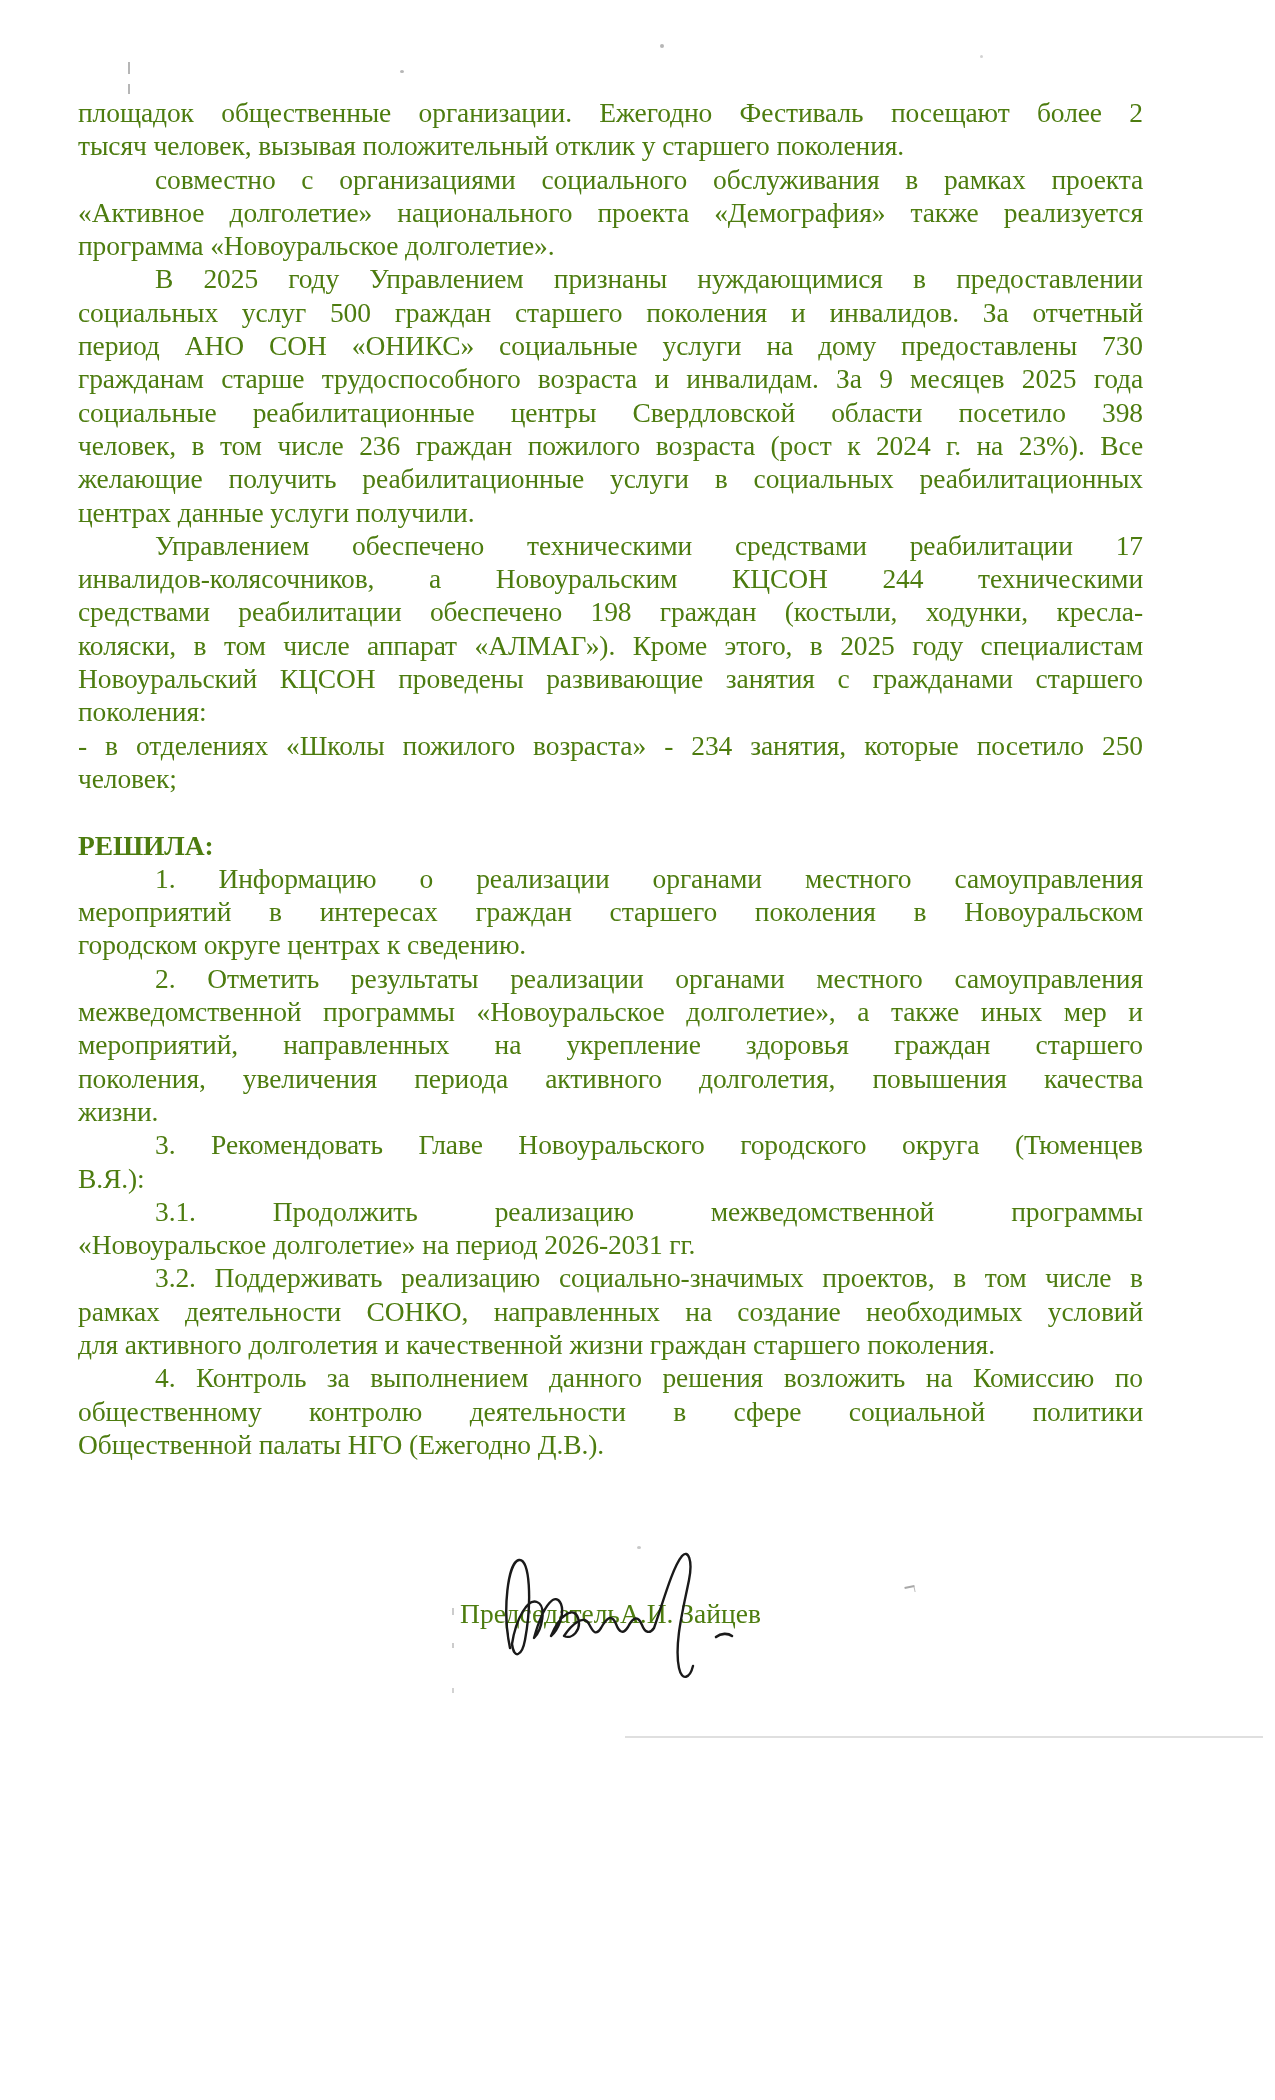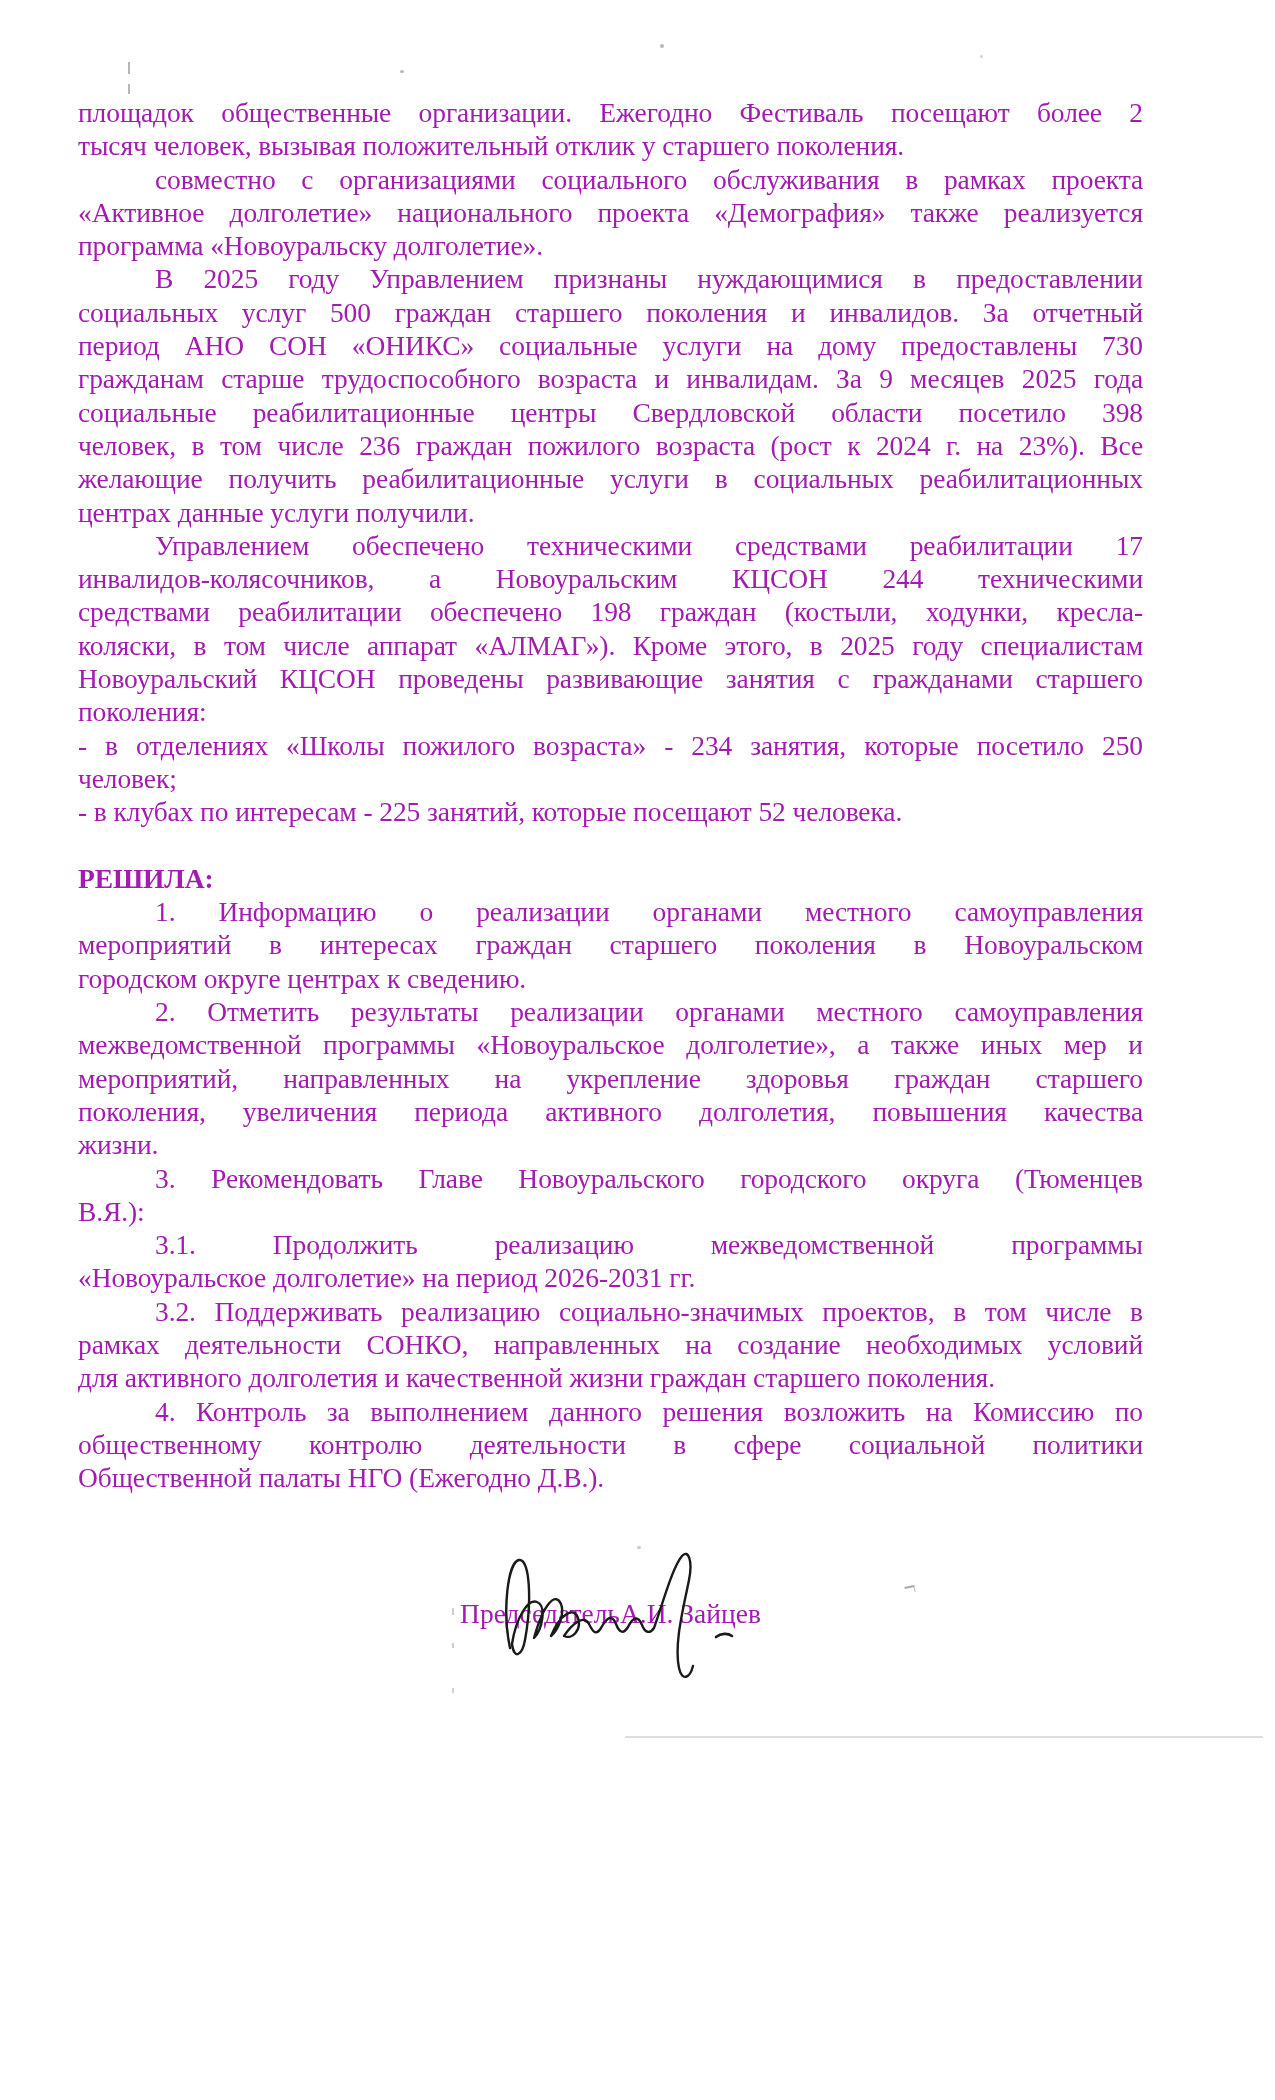--- a/index.html
+++ b/index.html
@@ -1,20 +1,20 @@
 <!DOCTYPE html>
 <html lang="ru"><head>
 <meta charset="utf-8">
 <style>
   html,body { margin:0; padding:0; background:#e8e8e8; }
   .page {
     position:relative; width:1275px; height:2100px; margin:0 auto;
     background:#ffffff; overflow:hidden;
     font-family:"Liberation Serif","DejaVu Serif",serif;
-    color:#a21caf;
+    color:#4d7c0f;
   }
   .doc-body {
     position:absolute; left:78px; top:96px; width:1065px;
     font-size:27.5px; line-height:33.3px;
     letter-spacing:-0.1px;
   }
   .block { margin:0; }
   .block .line { text-align:justify; text-align-last:justify; }
   .block .line.last { text-align-last:left; }
   .block.indent .line:first-child { text-indent:77px; }
@@ -57,21 +57,21 @@
   <div class="scan-line"></div>
 
   <div class="doc-body">
       <div class="block para">
         <div class="line">площадок общественные организации. Ежегодно Фестиваль посещают более 2</div>
         <div class="line last">тысяч человек, вызывая положительный отклик у старшего поколения.</div>
       </div>
       <div class="block para indent">
         <div class="line">совместно с организациями социального обслуживания в рамках проекта</div>
         <div class="line">«Активное долголетие» национального проекта «Демография» также реализуется</div>
-        <div class="line last">программа «Новоуральску долголетие».</div>
+        <div class="line last">программа «Новоуральское долголетие».</div>
       </div>
       <div class="block para indent">
         <div class="line">В 2025 году Управлением признаны нуждающимися в предоставлении</div>
         <div class="line">социальных услуг 500 граждан старшего поколения и инвалидов. За отчетный</div>
         <div class="line">период АНО СОН «ОНИКС» социальные услуги на дому предоставлены 730</div>
         <div class="line">гражданам старше трудоспособного возраста и инвалидам. За 9 месяцев 2025 года</div>
         <div class="line">социальные реабилитационные центры Свердловской области посетило 398</div>
         <div class="line">человек, в том числе 236 граждан пожилого возраста (рост к 2024 г. на 23%). Все</div>
         <div class="line">желающие получить реабилитационные услуги в социальных реабилитационных</div>
         <div class="line last">центрах данные услуги получили.</div>
@@ -80,23 +80,20 @@
         <div class="line">Управлением обеспечено техническими средствами реабилитации 17</div>
         <div class="line">инвалидов-колясочников, а Новоуральским КЦСОН 244 техническими</div>
         <div class="line">средствами реабилитации обеспечено 198 граждан (костыли, ходунки, кресла-</div>
         <div class="line">коляски, в том числе аппарат «АЛМАГ»). Кроме этого, в 2025 году специалистам</div>
         <div class="line">Новоуральский КЦСОН проведены развивающие занятия с гражданами старшего</div>
         <div class="line last">поколения:</div>
       </div>
       <div class="block para">
         <div class="line">- в отделениях «Школы пожилого возраста» - 234 занятия, которые посетило 250</div>
         <div class="line last">человек;</div>
-      </div>
-      <div class="block para">
-        <div class="line last">- в клубах по интересам - 225 занятий, которые посещают 52 человека.</div>
       </div>
       <div class="block spacer"></div>
       <div class="block heading">
         <div class="line last">РЕШИЛА:</div>
       </div>
       <div class="block para indent">
         <div class="line">1. Информацию о реализации органами местного самоуправления</div>
         <div class="line">мероприятий в интересах граждан старшего поколения в Новоуральском</div>
         <div class="line last">городском округе центрах к сведению.</div>
       </div>

